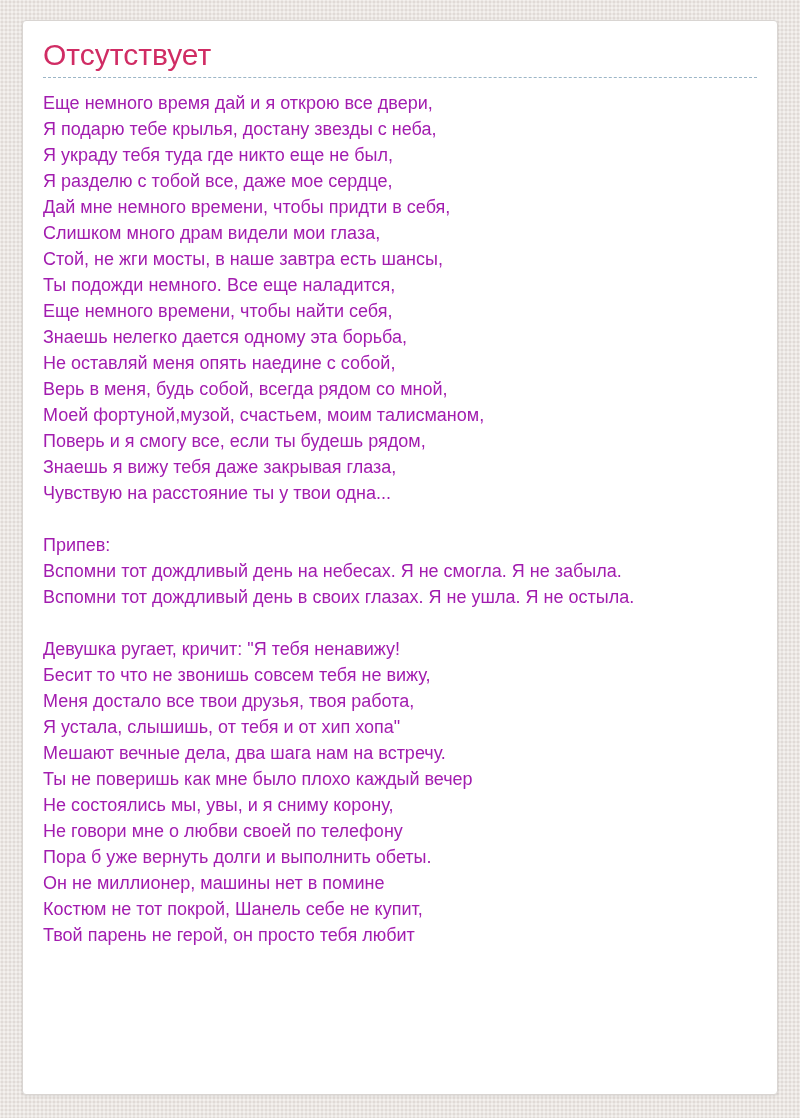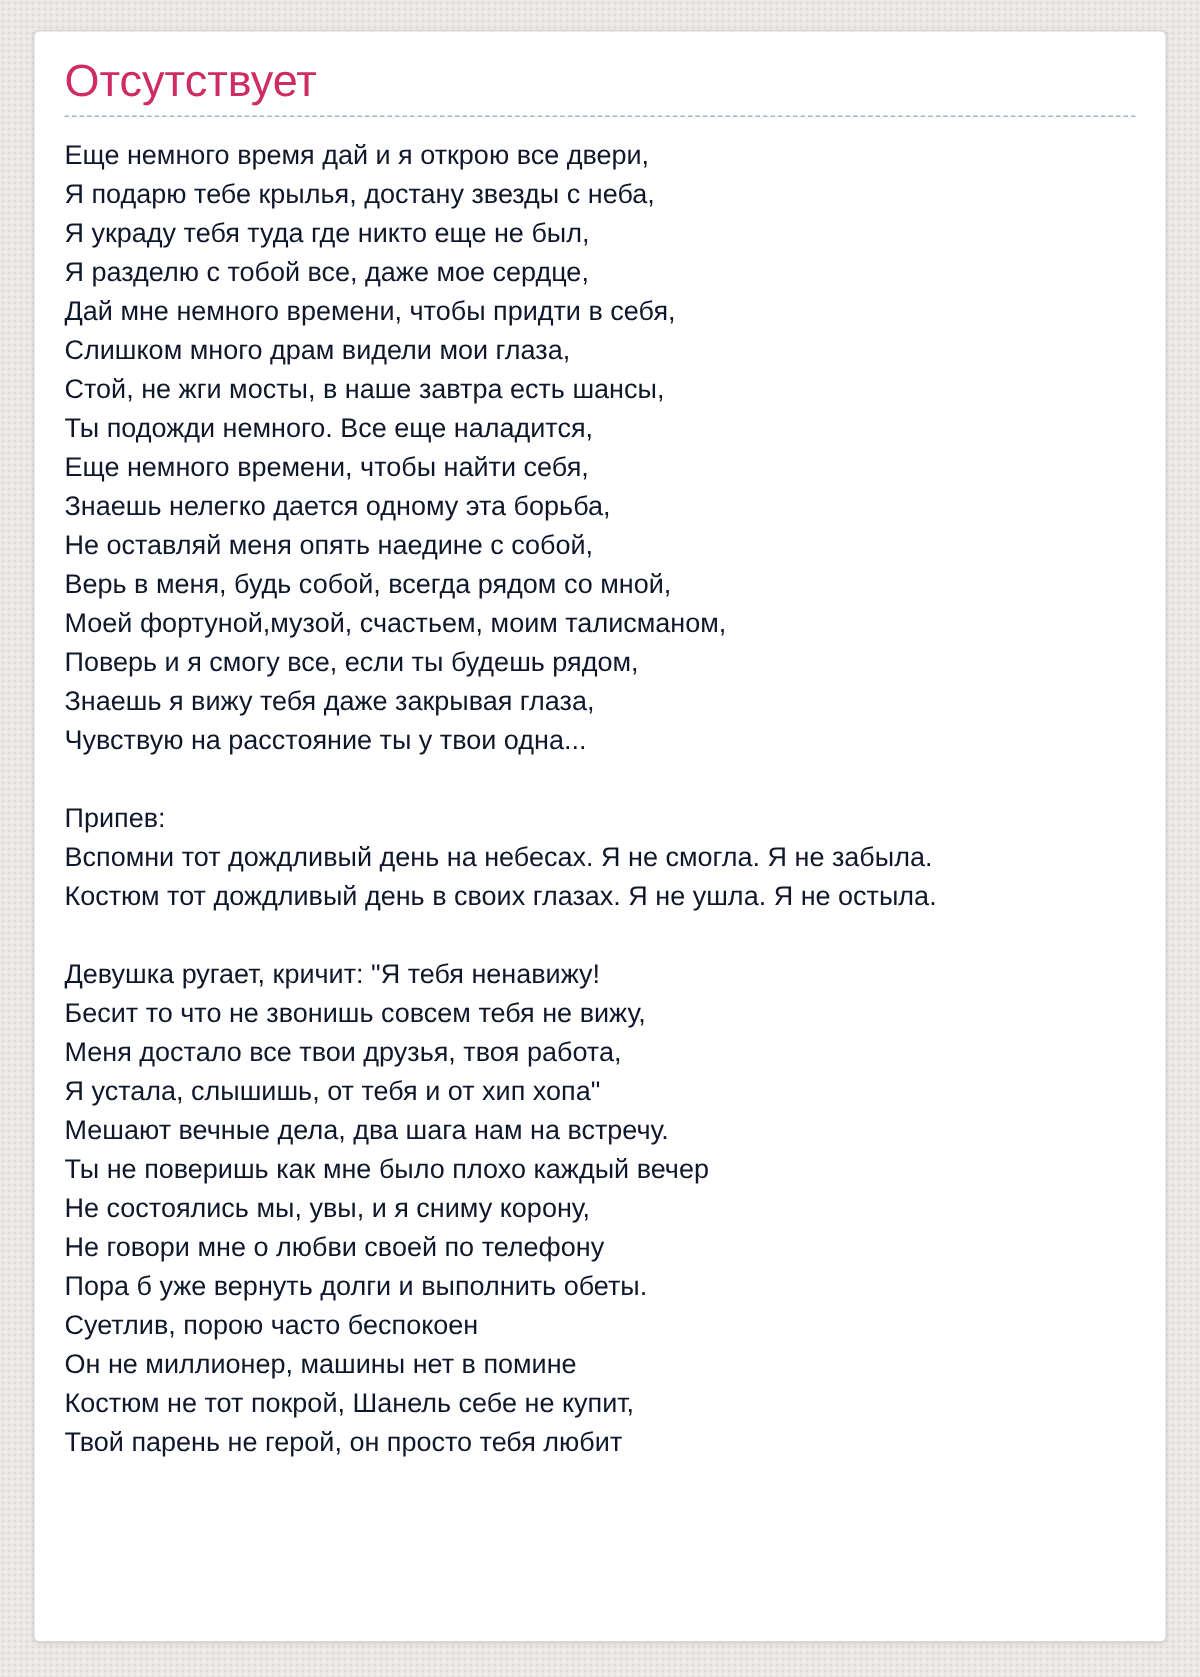--- a/index.html
+++ b/index.html
@@ -46,21 +46,21 @@
     margin-top: 2px;
   }
   .artist-link {
     color: #55a8b5;
     text-decoration: none;
     cursor: pointer;
   }
   .lyrics {
     margin-top: 12px;
     font-size: 18px;
-    color: #0f172a;
+    color: #a21caf;
   }
   .lyric-line {
     min-height: 26px;
     line-height: 26px;
     white-space: pre;
   }
 </style>
 </head>
 <body>
 
@@ -82,29 +82,28 @@
     <div class="lyric-line">Знаешь нелегко дается одному эта борьба,</div>
     <div class="lyric-line">Не оставляй меня опять наедине с собой,</div>
     <div class="lyric-line">Верь в меня, будь собой, всегда рядом со мной,</div>
     <div class="lyric-line">Моей фортуной,музой, счастьем, моим талисманом,</div>
     <div class="lyric-line">Поверь и я смогу все, если ты будешь рядом,</div>
     <div class="lyric-line">Знаешь я вижу тебя даже закрывая глаза,</div>
     <div class="lyric-line">Чувствую на расстояние ты у твои одна...</div>
     <div class="lyric-line"></div>
     <div class="lyric-line">Припев:</div>
     <div class="lyric-line">Вспомни тот дождливый день на небесах. Я не смогла. Я не забыла.</div>
-    <div class="lyric-line">Костюм тот дождливый день в своих глазах. Я не ушла. Я не остыла.</div>
+    <div class="lyric-line">Вспомни тот дождливый день в своих глазах. Я не ушла. Я не остыла.</div>
     <div class="lyric-line"></div>
     <div class="lyric-line">Девушка ругает, кричит: "Я тебя ненавижу!</div>
     <div class="lyric-line">Бесит то что не звонишь совсем тебя не вижу,</div>
     <div class="lyric-line">Меня достало все твои друзья, твоя работа,</div>
     <div class="lyric-line">Я устала, слышишь, от тебя и от хип хопа"</div>
     <div class="lyric-line">Мешают вечные дела, два шага нам на встречу.</div>
     <div class="lyric-line">Ты не поверишь как мне было плохо каждый вечер</div>
     <div class="lyric-line">Не состоялись мы, увы, и я сниму корону,</div>
     <div class="lyric-line">Не говори мне о любви своей по телефону</div>
     <div class="lyric-line">Пора б уже вернуть долги и выполнить обеты.</div>
-    <div class="lyric-line">Суетлив, порою часто беспокоен</div>
     <div class="lyric-line">Он не миллионер, машины нет в помине</div>
     <div class="lyric-line">Костюм не тот покрой, Шанель себе не купит,</div>
     <div class="lyric-line">Твой парень не герой, он просто тебя любит</div>
   </div>
 </div>
 
 </body></html>

